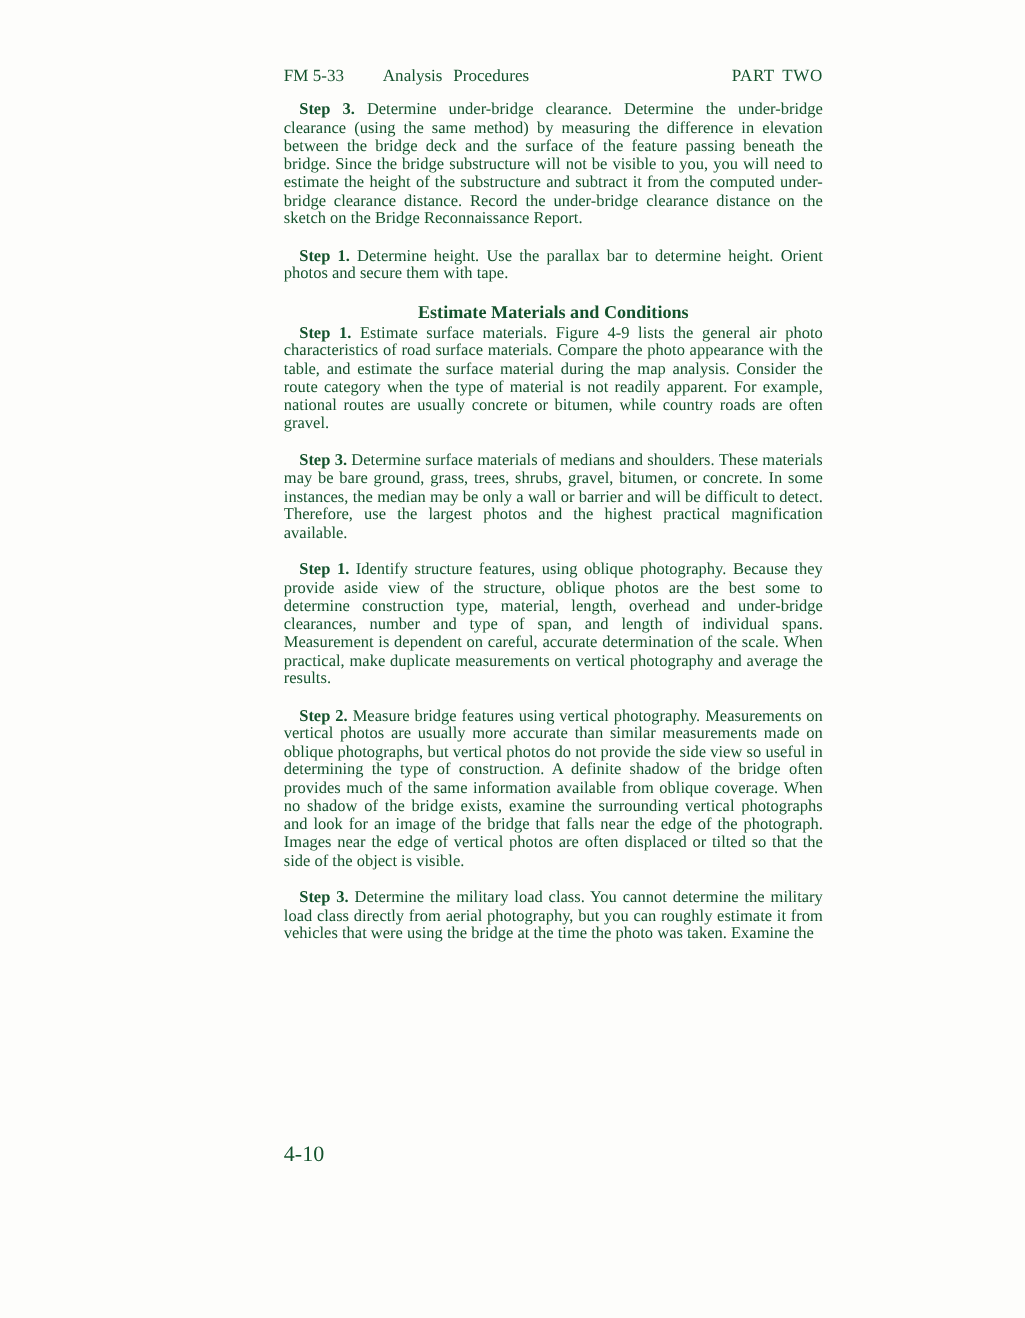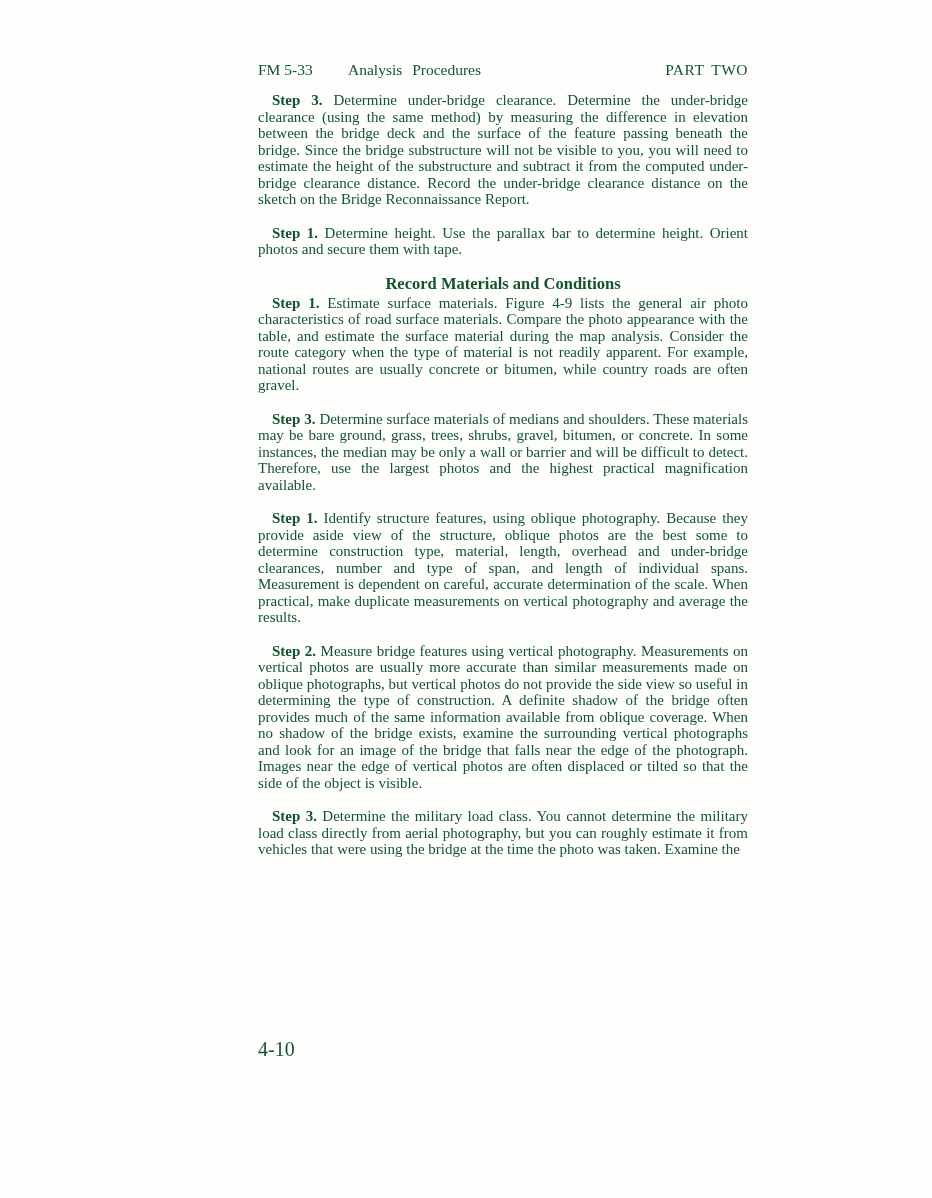--- a/index.html
+++ b/index.html
@@ -65,21 +65,21 @@
       <span class="doc-code">FM 5-33</span>
       <span class="header-title">Analysis Procedures</span>
       <span class="part-label">PART TWO</span>
     </div>
 
 
     <p class="para step"><b class="step-label">Step 3.</b> <span>Determine under-bridge clearance. Determine the under-bridge clearance (using the same method) by measuring the difference in elevation between the bridge deck and the surface of the feature passing beneath the bridge. Since the bridge substructure will not be visible to you, you will need to estimate the height of the substructure and subtract it from the computed under-bridge clearance distance. Record the under-bridge clearance distance on the sketch on the Bridge Reconnaissance Report.</span></p>
 
     <p class="para step"><b class="step-label">Step 1.</b> <span>Determine height. Use the parallax bar to determine height. Orient photos and secure them with tape.</span></p>
 
-    <h2 class="section-heading">Record Materials and Conditions</h2>
+    <h2 class="section-heading">Estimate Materials and Conditions</h2>
 
     <p class="para step"><b class="step-label">Step 1.</b> <span>Estimate surface materials. Figure 4-9 lists the general air photo characteristics of road surface materials. Compare the photo appearance with the table, and estimate the surface material during the map analysis. Consider the route category when the type of material is not readily apparent. For example, national routes are usually concrete or bitumen, while country roads are often gravel.</span></p>
 
 
     <p class="para step"><b class="step-label">Step 3.</b> <span>Determine surface materials of medians and shoulders. These materials may be bare ground, grass, trees, shrubs, gravel, bitumen, or concrete. In some instances, the median may be only a wall or barrier and will be difficult to detect. Therefore, use the largest photos and the highest practical magnification available.</span></p>
 
 
     <p class="para step"><b class="step-label">Step 1.</b> <span>Identify structure features, using oblique photography. Because they provide aside view of the structure, oblique photos are the best some to determine construction type, material, length, overhead and under-bridge clearances, number and type of span, and length of individual spans. Measurement is dependent on careful, accurate determination of the scale. When practical, make duplicate measurements on vertical photography and average the results.</span></p>
 
     <p class="para step"><b class="step-label">Step 2.</b> <span>Measure bridge features using vertical photography. Measurements on vertical photos are usually more accurate than similar measurements made on oblique photographs, but vertical photos do not provide the side view so useful in determining the type of construction. A definite shadow of the bridge often provides much of the same information available from oblique coverage. When no shadow of the bridge exists, examine the surrounding vertical photographs and look for an image of the bridge that falls near the edge of the photograph. Images near the edge of vertical photos are often displaced or tilted so that the side of the object is visible.</span></p>

